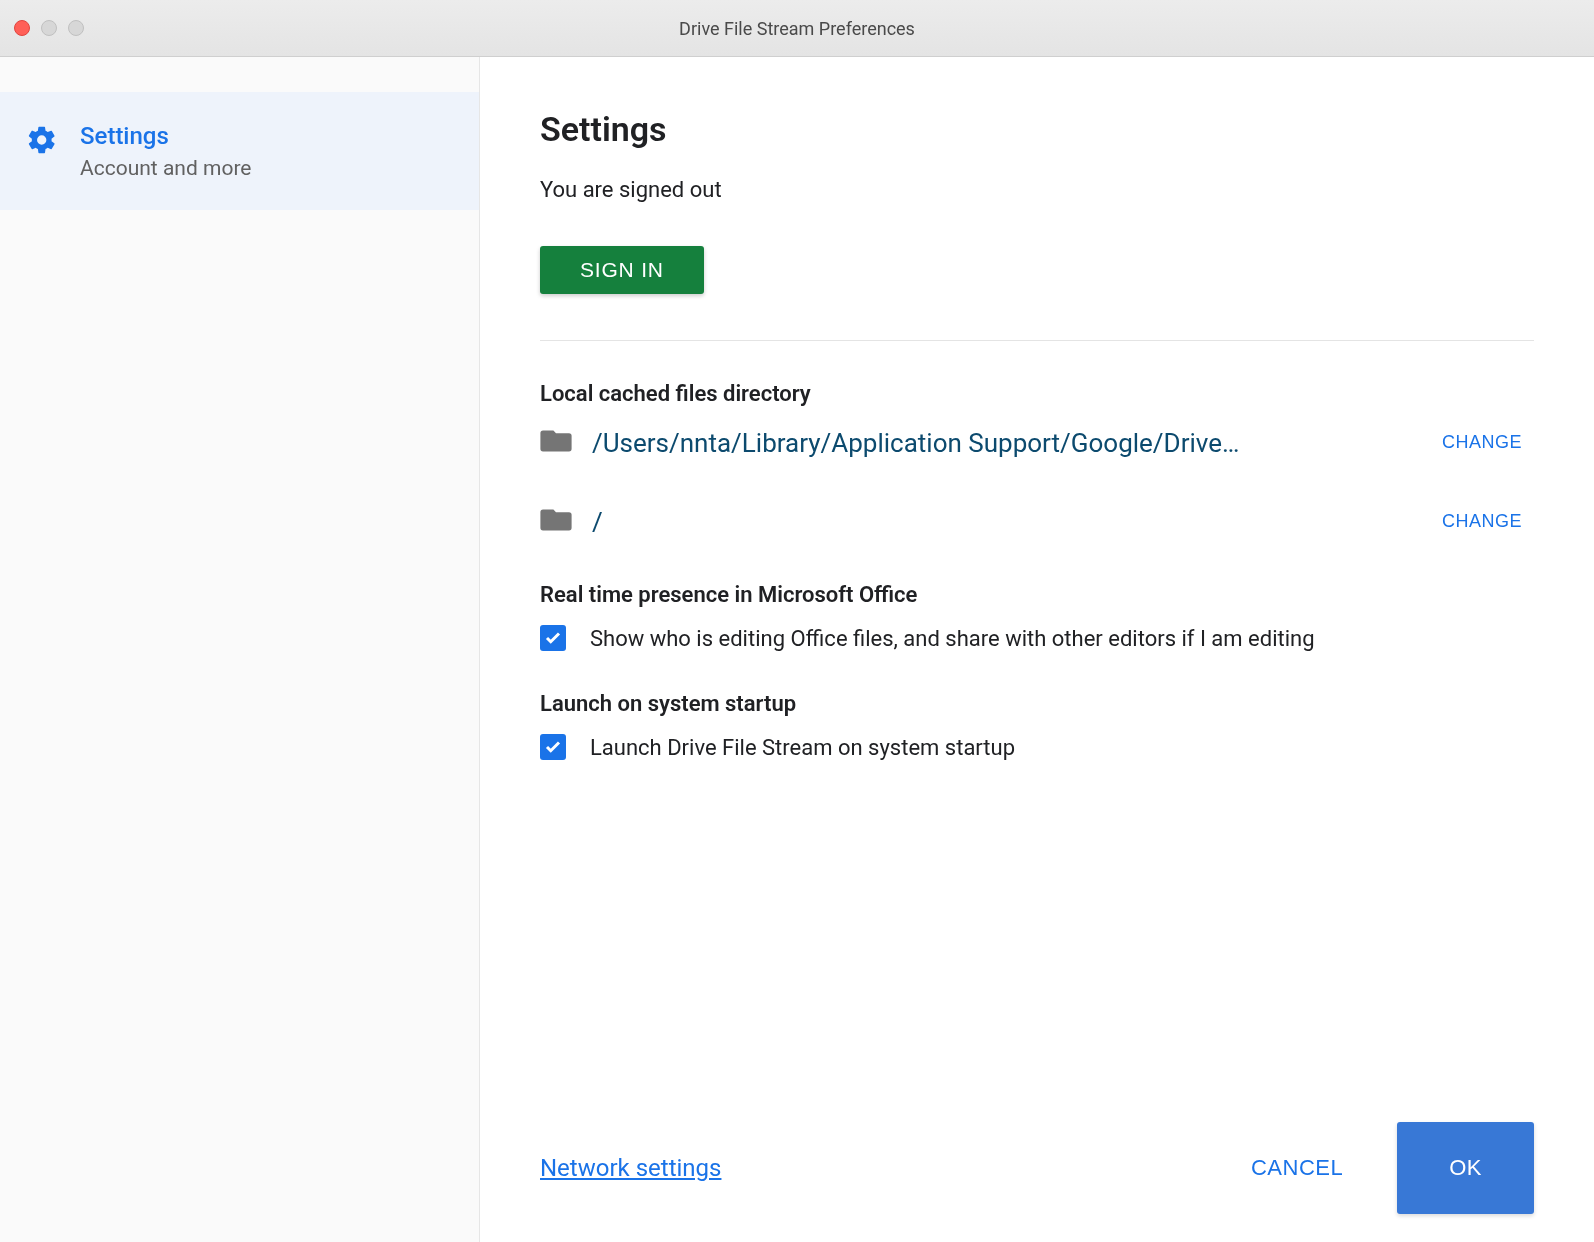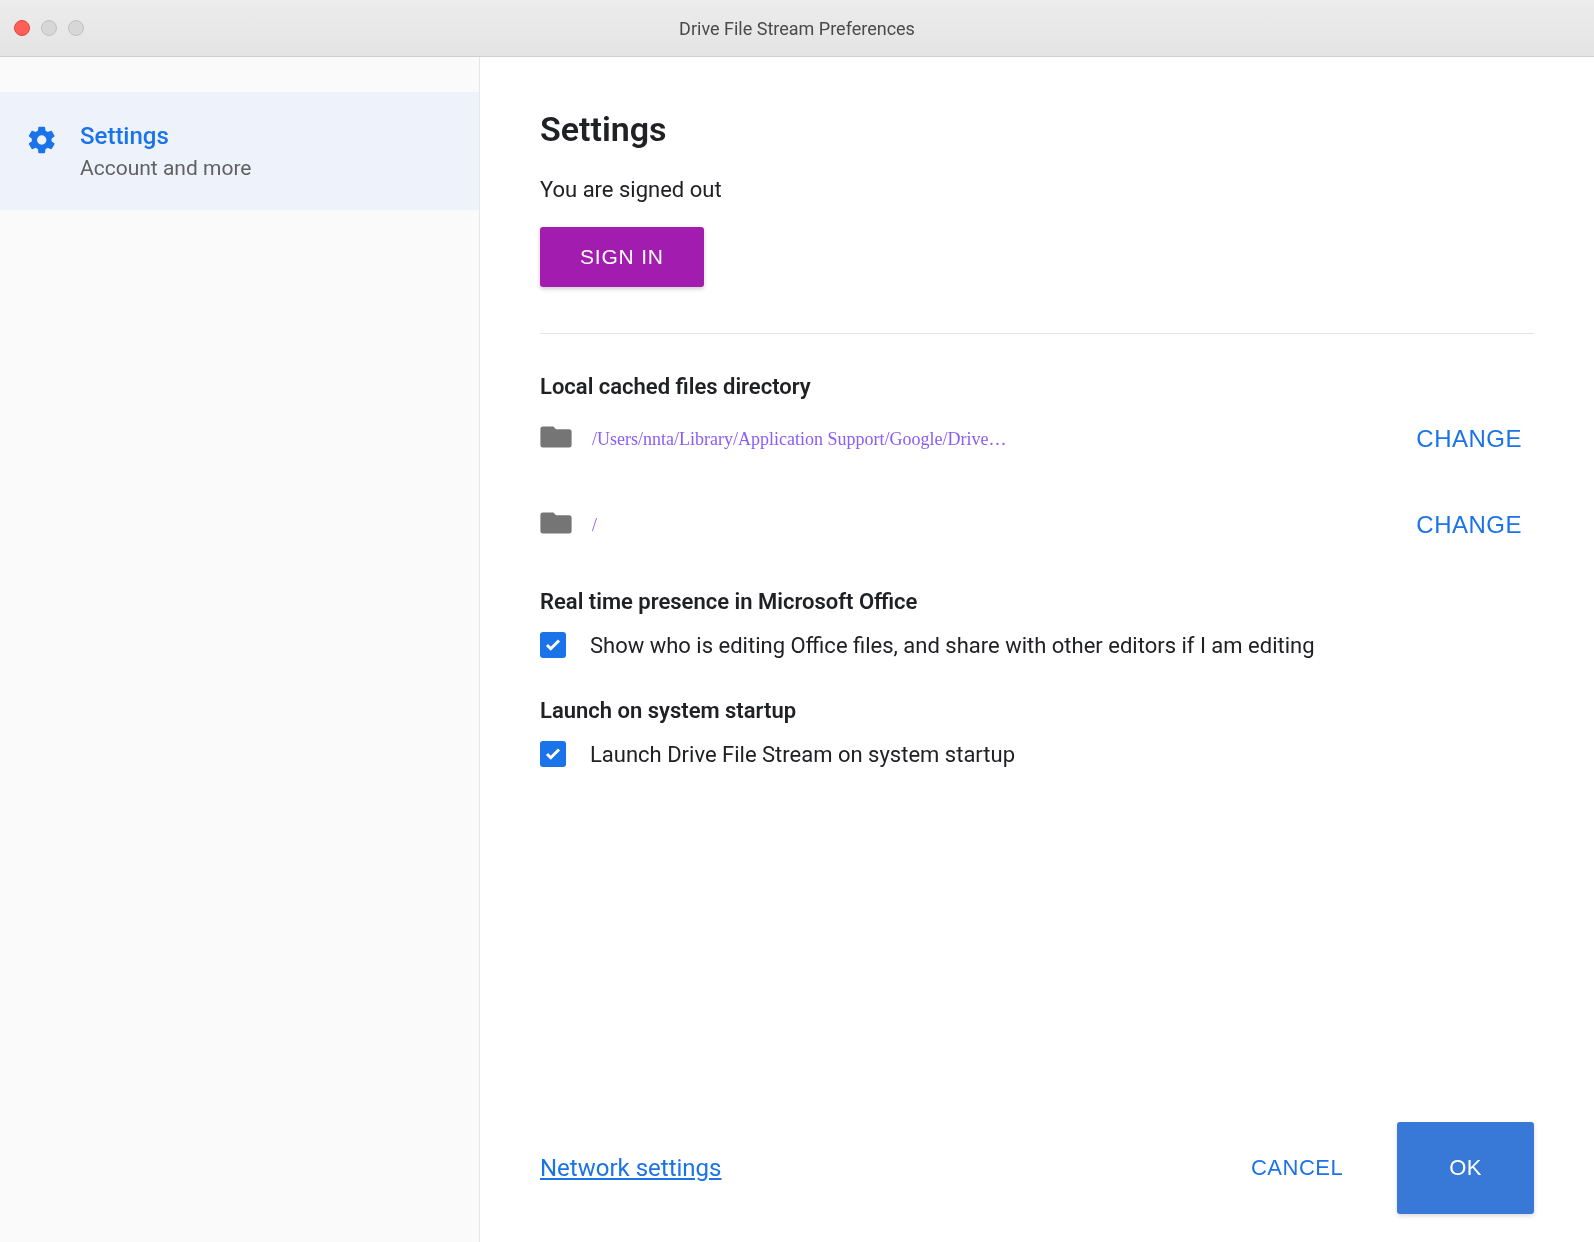--- a/index.html
+++ b/index.html
@@ -86,29 +86,29 @@
     }
     .page-title {
       font-size: 34px;
       font-weight: 600;
       color: #202124;
       margin-bottom: 28px;
     }
     .signed-out {
       font-size: 22px;
       color: #202124;
-      margin-bottom: 25px;
+      margin-bottom: 44px;
     }
     .sign-in-btn {
-      background: #a21caf;
+      background: #15803d;
       color: #fff;
       border: none;
       font-size: 21px;
       letter-spacing: 0.8px;
-      padding: 18px 40px;
+      padding: 12px 40px;
       border-radius: 3px;
       cursor: pointer;
       box-shadow: 0 2px 4px rgba(0,0,0,0.2);
       width: fit-content;
     }
     .divider {
       border: none;
       border-top: 1px solid #e4e4e4;
       margin: 46px 0 40px 0;
     }
@@ -119,33 +119,32 @@
       margin-bottom: 18px;
     }
     .path-row {
       display: flex;
       align-items: center;
       gap: 20px;
       margin-bottom: 42px;
     }
     .folder-icon { color: #757575; flex-shrink: 0; }
     .path-text {
-      font-size: 18px;
-      color: #8b5cf6;
+      font-size: 26px;
+      color: #0c4a6e;
       flex: 1;
       white-space: nowrap;
       overflow: hidden;
       text-overflow: ellipsis;
-      font-family: Liberation Serif, serif;
     }
     .change-btn {
       background: none;
       border: none;
       color: #1a73e8;
-      font-size: 24px;
+      font-size: 18px;
       letter-spacing: 0.5px;
       cursor: pointer;
       padding: 8px 12px;
     }
     .checkbox-row {
       display: flex;
       align-items: center;
       gap: 16px;
       margin-bottom: 40px;
     }

